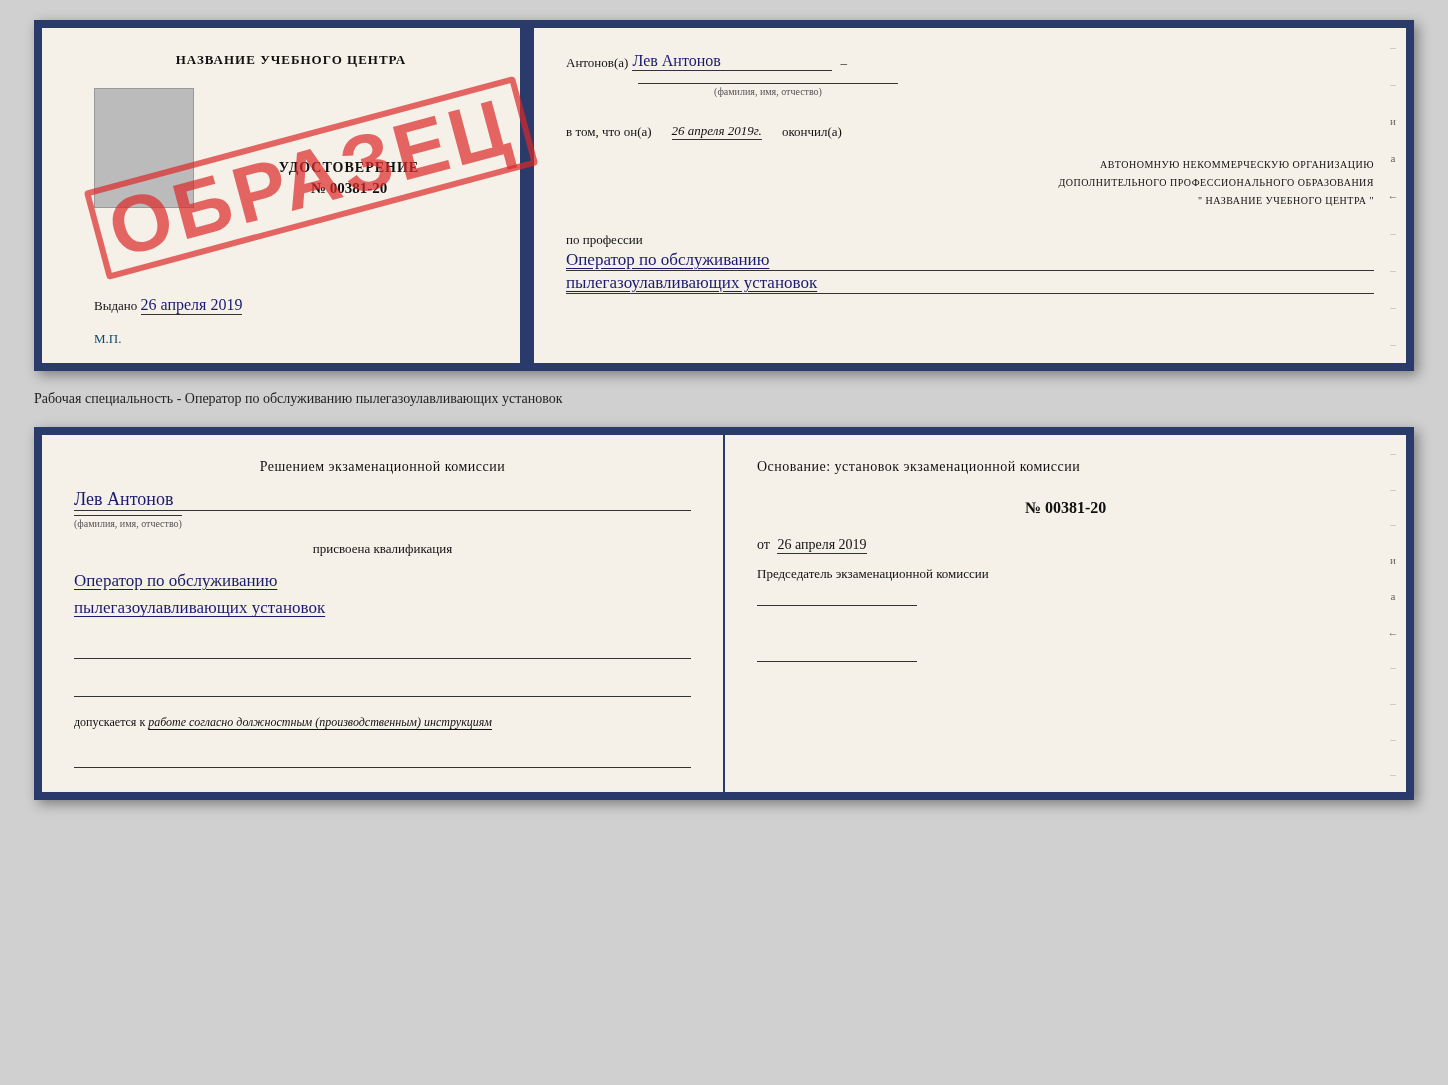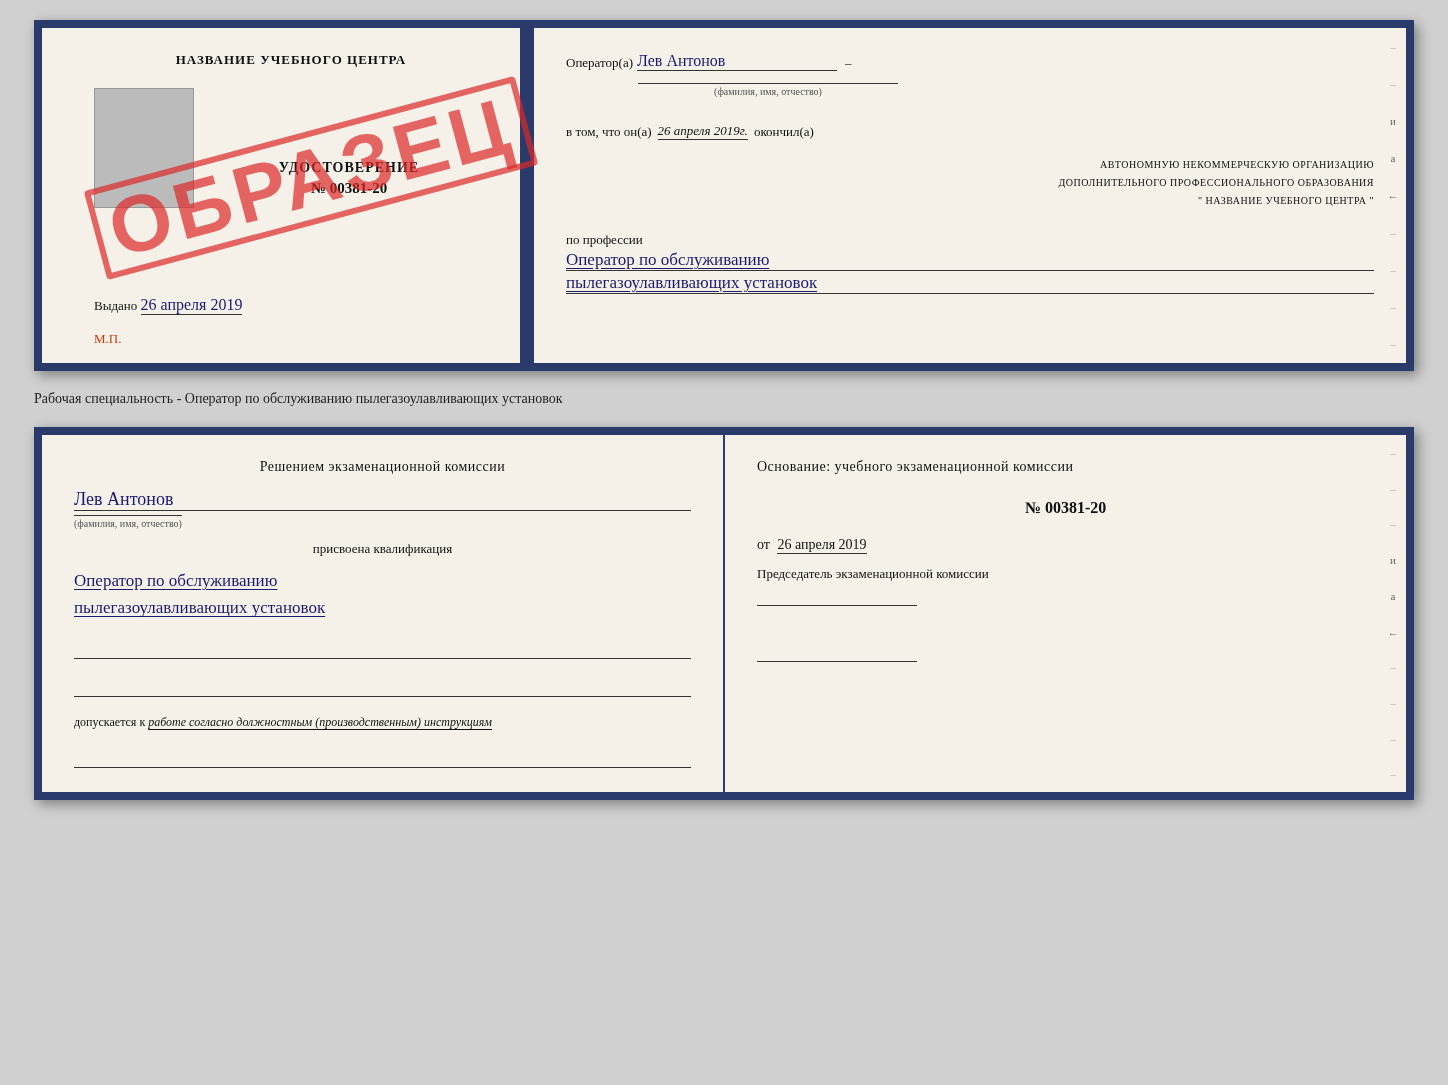--- a/index.html
+++ b/index.html
@@ -144,21 +144,21 @@
       border-bottom: 1px solid #333;
       display: inline-block;
       min-width: 80px;
     }
 
     .cert-mp {
       width: 100%;
       text-align: left;
       font-size: 13px;
       margin-top: 16px;
-      color: #c2410c;
+      color: #0c4a6e;
     }
 
     
     .main-page {
       padding: 24px 32px 16px 32px;
       display: flex;
       flex-direction: column;
       gap: 8px;
     }
 
@@ -189,21 +189,21 @@
     .underline-value {
       border-bottom: 1px solid #333;
       display: inline-block;
     }
 
     .section-line {
       display: flex;
       align-items: flex-end;
       font-size: 13px;
       color: #111;
-      gap: 6px;
+      gap: 20px;
       flex-wrap: wrap;
     }
 
     .org-block {
       font-size: 10px;
       text-align: right;
       color: #111;
       line-height: 1.8;
       letter-spacing: 0.5px;
       margin: 8px 0;
@@ -392,21 +392,21 @@
         <span style="color:#666; font-size:11px;">и</span>
         <span style="color:#666; font-size:11px;">а</span>
         <span style="color:#666; font-size:11px;">←</span>
         <span style="color:#aaa; font-size:11px;">–</span>
         <span style="color:#aaa; font-size:11px;">–</span>
         <span style="color:#aaa; font-size:11px;">–</span>
         <span style="color:#aaa; font-size:11px;">–</span>
       </div>
 
       <div class="received-line">
-        <span>Оператор(а)</span>
+        <span>Антонов(а)</span>
         <span class="handwritten underline-value" style="min-width:200px;">Лев Антонов</span>
         <span style="margin-left:4px;">–</span>
       </div>
       <div style="margin-left: 72px; margin-top:2px;">
         <span class="field-label" style="border-top:1px solid #333; display:inline-block; padding-top:2px; font-size:10px; color:#555; min-width:260px; text-align:center;">(фамилия, имя, отчество)</span>
       </div>
 
       <div class="section-line" style="margin-top:16px;">
         <span>в том, что он(а)</span>
         <span class="underline-value" style="font-style:italic;">26 апреля 2019г.</span>
@@ -473,21 +473,21 @@
         <span style="color:#aaa; font-size:11px;">–</span>
         <span style="color:#666; font-size:11px;">и</span>
         <span style="color:#666; font-size:11px;">а</span>
         <span style="color:#666; font-size:11px;">←</span>
         <span style="color:#aaa; font-size:11px;">–</span>
         <span style="color:#aaa; font-size:11px;">–</span>
         <span style="color:#aaa; font-size:11px;">–</span>
         <span style="color:#aaa; font-size:11px;">–</span>
       </div>
 
-      <div class="basis-text" style="letter-spacing:0.5px;">Основание: учебного экзаменационной комиссии</div>
+      <div class="basis-text" style="letter-spacing:0.5px;">Основание: установок экзаменационной комиссии</div>
 
       <div class="number-block" style="margin-top:12px;">№  00381-20</div>
 
       <div class="date-block" style="margin-top:8px;">
         <span>от</span>
         <span class="underline-value" style="margin-left:4px;">26 апреля 2019</span>
       </div>
 
       <div class="signature-block" style="margin-top:0;">
         <div class="sig-label">Председатель экзаменационной комиссии</div>

